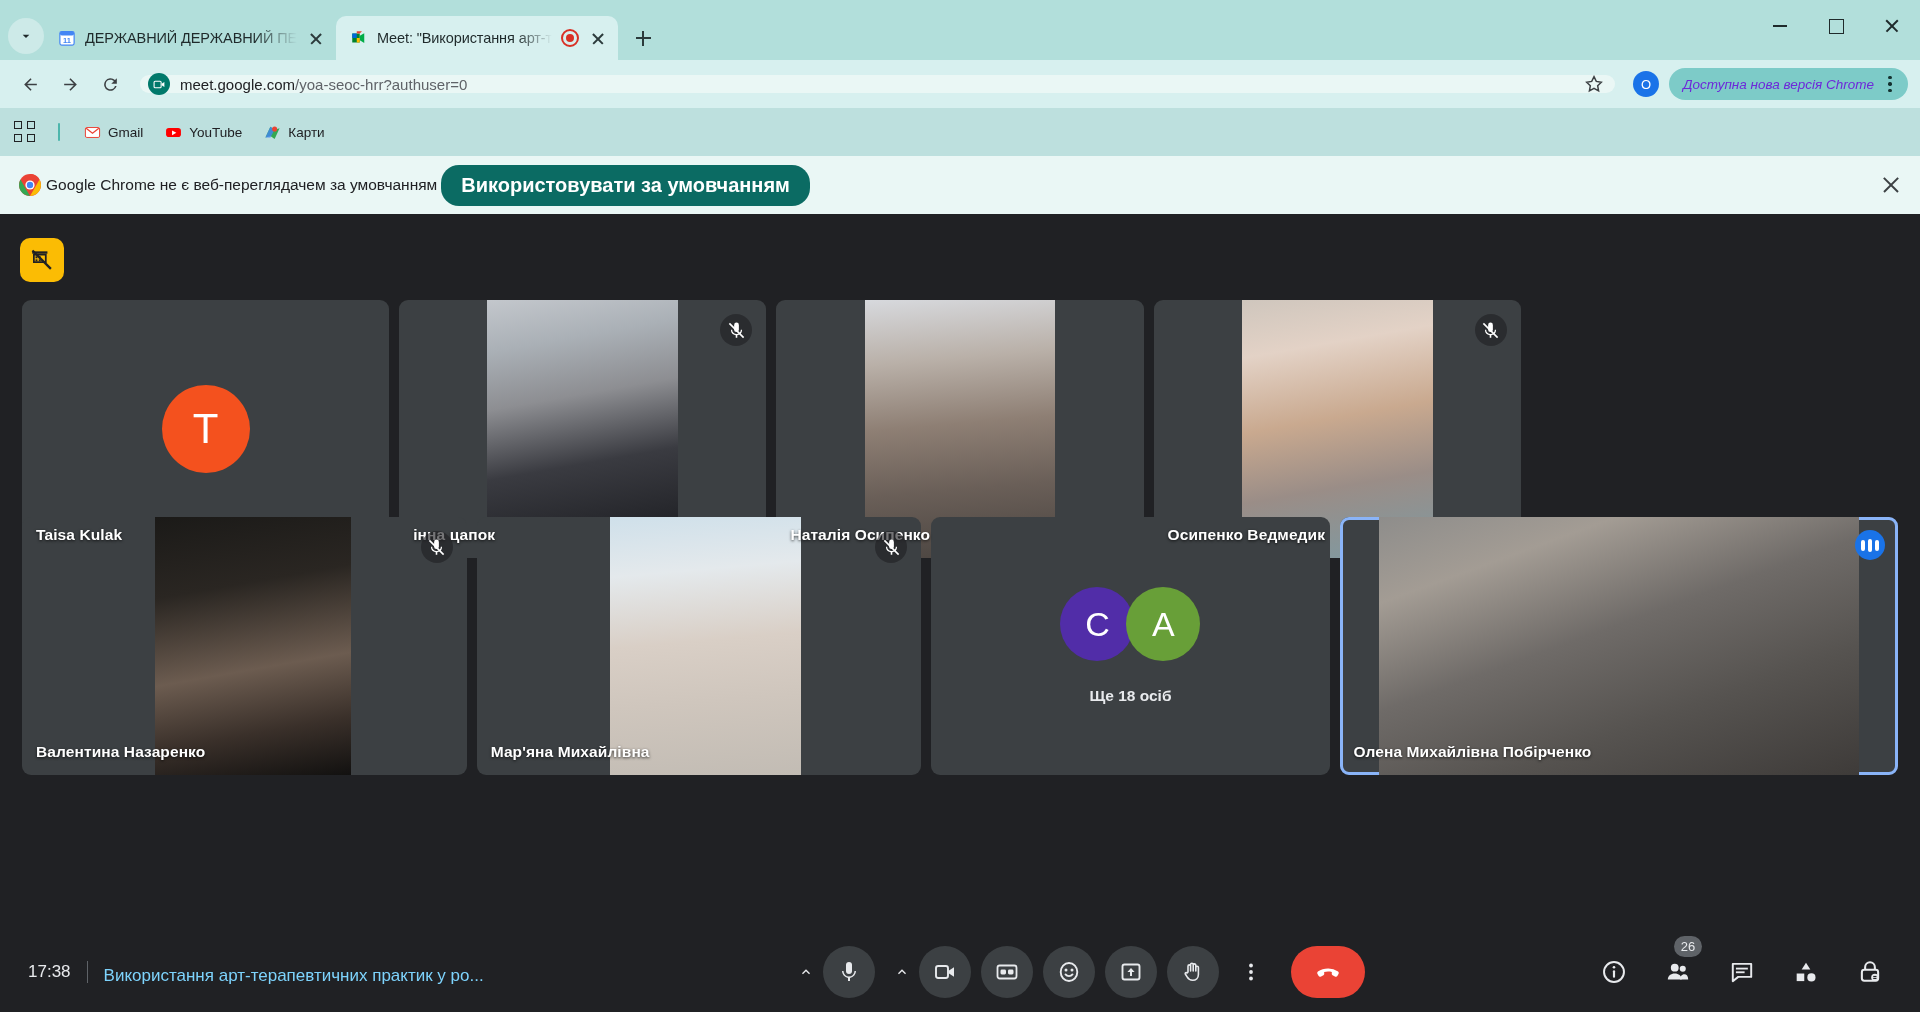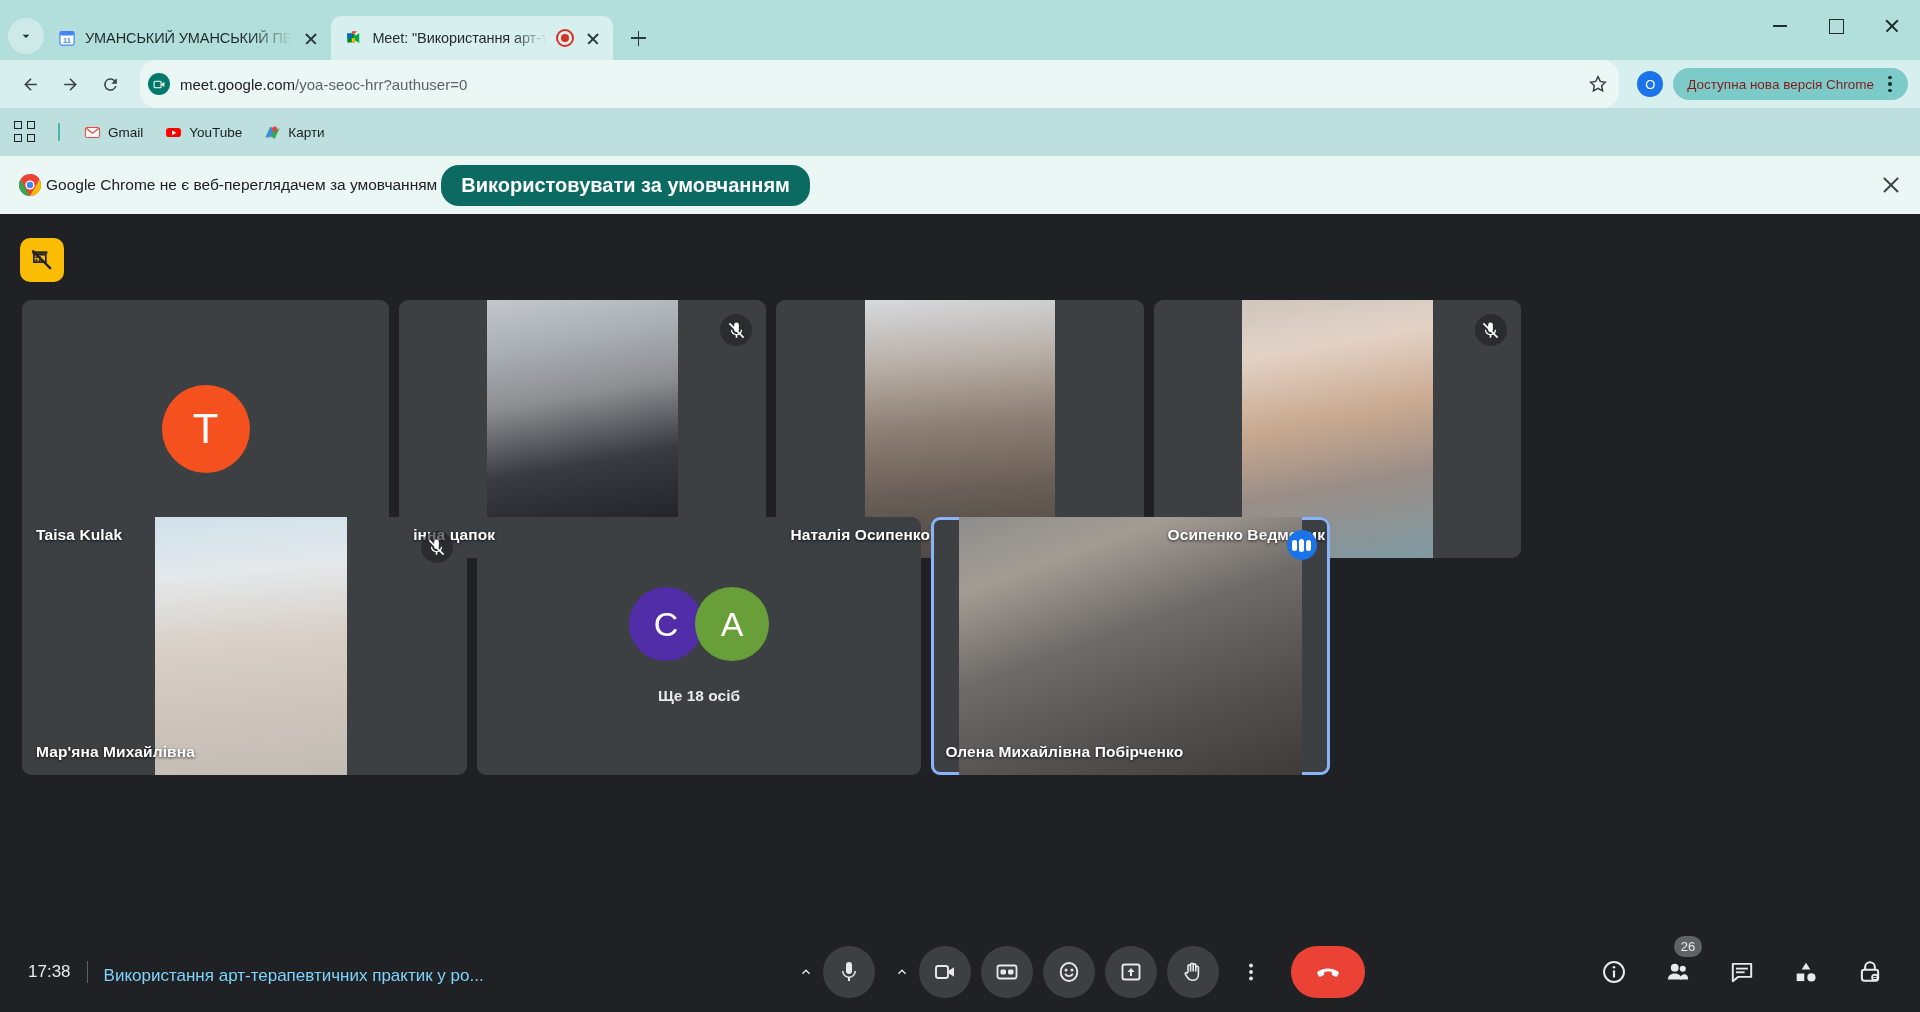--- a/index.html
+++ b/index.html
@@ -74,41 +74,41 @@
   .wclose::after  { transform: rotate(-45deg); }
 
   
   .toolbar {
     height: 48px; background: #d7f0ef; display: flex; align-items: center;
     padding: 0 12px; gap: 4px;
   }
   .navbtn { width: 36px; height: 36px; display: flex; align-items: center; justify-content: center; border-radius: 50%; }
   .navbtn svg { width: 19px; height: 19px; }
   .omnibox {
-    flex: 1 1 auto; height: 48px; background: #eaf7f5; border-radius: 17px;
+    flex: 1 1 auto; height: 18px; background: #eaf7f5; border-radius: 17px;
     display: flex; align-items: center; padding: 0 10px 0 8px; margin: 0 8px; gap: 10px;
   }
   .site-icon {
     width: 22px; height: 22px; border-radius: 50%; background: #00796b;
     display: flex; align-items: center; justify-content: center; flex: 0 0 auto;
   }
   .site-icon svg { width: 13px; height: 13px; }
   .url { font-size: 15px; color: #202124; flex: 1 1 auto; white-space: nowrap; overflow: hidden; }
   .url .dim { color: #5f6368; }
   .star { width: 22px; height: 22px; flex: 0 0 auto; }
   .profile-av {
     width: 26px; height: 26px; border-radius: 50%; background: #1a73e8; color: #fff;
     font-size: 13px; display: flex; align-items: center; justify-content: center; flex: 0 0 auto;
     margin: 0 6px;
   }
   .update-chip {
     height: 32px; background: #7dcbc8; border-radius: 16px; display: flex; align-items: center;
     padding: 0 8px 0 14px; gap: 6px; flex: 0 0 auto;
   }
-  .update-chip .lbl { font-size: 13.5px; color: #7f1d1d; white-space: nowrap; }
+  .update-chip .lbl { font-size: 13.5px; color: #6d28d9; white-space: nowrap; font-style: italic; }
   .kebab { width: 20px; display: flex; flex-direction: column; align-items: center; gap: 3px; }
   .kebab i { width: 3.4px; height: 3.4px; border-radius: 50%; background: #14312f; display: block; }
 
   
   .bookmarks {
     height: 48px; background: #bde0de; display: flex; align-items: center; padding: 0 14px; gap: 6px;
   }
   .bm-apps { width: 22px; height: 22px; display:grid; grid-template-columns:1fr 1fr; gap:3px; margin-right: 6px;}
   .bm-apps i { display:block; width:8px; height:8px; border:1.6px solid #202124; }
   .bm-sep { width: 2px; height: 18px; background: #4db6ac; margin: 0 10px; border-radius: 1px;}
@@ -241,21 +241,21 @@
         <path d="M7 10l5 5 5-5z" fill="#1f2a2b"></path>
       </svg>
     </div>
 
     <div class="tab inactive">
       <svg class="favicon" viewBox="0 0 24 24">
         <rect x="2.5" y="3.5" width="19" height="18" rx="2.4" fill="#fff" stroke="#4285f4" stroke-width="1.6"></rect>
         <rect x="2.5" y="3.5" width="19" height="5" rx="2.4" fill="#4285f4"></rect>
         <text x="12" y="18.5" font-size="10" font-family="Liberation Sans" fill="#4285f4" text-anchor="middle" font-weight="bold">11</text>
       </svg>
-      <span class="title">УМАНСЬКИЙ УМАНСЬКИЙ ПЕ</span>
+      <span class="title">ДЕРЖАВНИЙ ДЕРЖАВНИЙ ПЕ</span>
       <span class="close"></span>
     </div>
 
     <div class="tab active">
       <svg class="favicon" viewBox="0 0 24 24">
         <path d="M3 6h10v12H3z" fill="#00832d"></path>
         <path d="M13 9l6-3.5v13L13 15z" fill="#00ac47"></path>
         <path d="M3 6h6v6H3z" fill="#0066da"></path>
         <path d="M9 12h4v6H9z" fill="#ffba00"></path>
         <path d="M13 6h-4V3h7l-3 3z" fill="#e94235"></path>
@@ -416,20 +416,31 @@
             <path d="M17.5 11a5.5 5.5 0 0 1-11 0H5a7 7 0 0 0 6 6.9V21h2v-3.1A7 7 0 0 0 19 11z" fill="#fff"></path>
             <path d="M3 3l18 18" stroke="#fff" stroke-width="2.1"></path>
           </svg>
         </span>
         <span class="nm">Осипенко Ведмедик</span>
       </div>
     </div>
 
     <div class="row2">
 
+      <div class="tile">
+        <div class="vid" style="left:30%;width:44%;background:linear-gradient(170deg,#1b1a18 0%,#2a2622 28%,#6c5c50 58%,#3a302a 80%,#121110 100%)"></div>
+        <span class="mutepill">
+          <svg viewBox="0 0 24 24">
+            <path d="M12 14a3 3 0 0 0 3-3V5a3 3 0 0 0-6 0v6a3 3 0 0 0 3 3z" fill="#fff"></path>
+            <path d="M17.5 11a5.5 5.5 0 0 1-11 0H5a7 7 0 0 0 6 6.9V21h2v-3.1A7 7 0 0 0 19 11z" fill="#fff"></path>
+            <path d="M3 3l18 18" stroke="#fff" stroke-width="2.1"></path>
+          </svg>
+        </span>
+        <span class="nm">Валентина Назаренко</span>
+      </div>
 
       <div class="tile">
         <div class="vid" style="left:30%;width:43%;background:linear-gradient(175deg,#cfe0ea 0%,#e4e9ec 22%,#d9cfc6 48%,#cfc6bd 70%,#c2bcb4 100%)"></div>
         <span class="mutepill">
           <svg viewBox="0 0 24 24">
             <path d="M12 14a3 3 0 0 0 3-3V5a3 3 0 0 0-6 0v6a3 3 0 0 0 3 3z" fill="#fff"></path>
             <path d="M17.5 11a5.5 5.5 0 0 1-11 0H5a7 7 0 0 0 6 6.9V21h2v-3.1A7 7 0 0 0 19 11z" fill="#fff"></path>
             <path d="M3 3l18 18" stroke="#fff" stroke-width="2.1"></path>
           </svg>
         </span>

